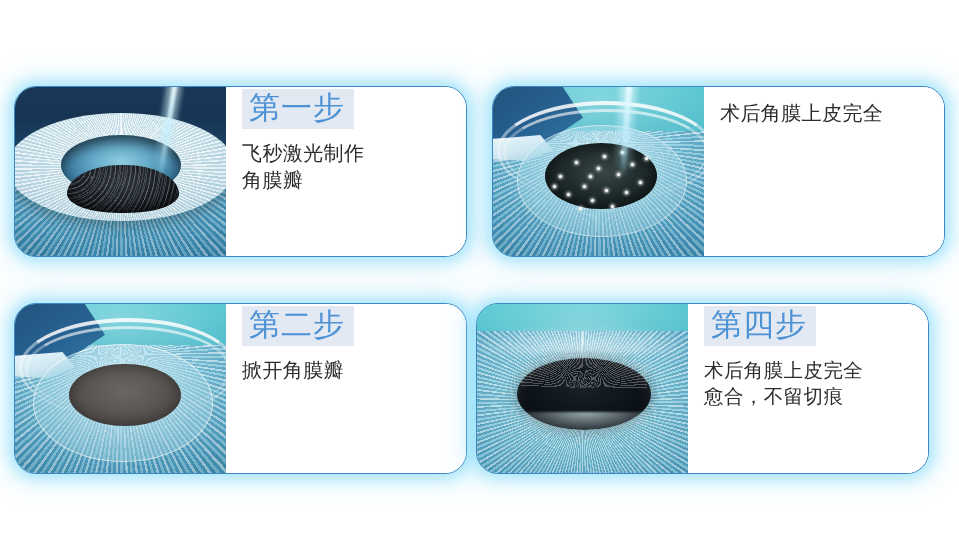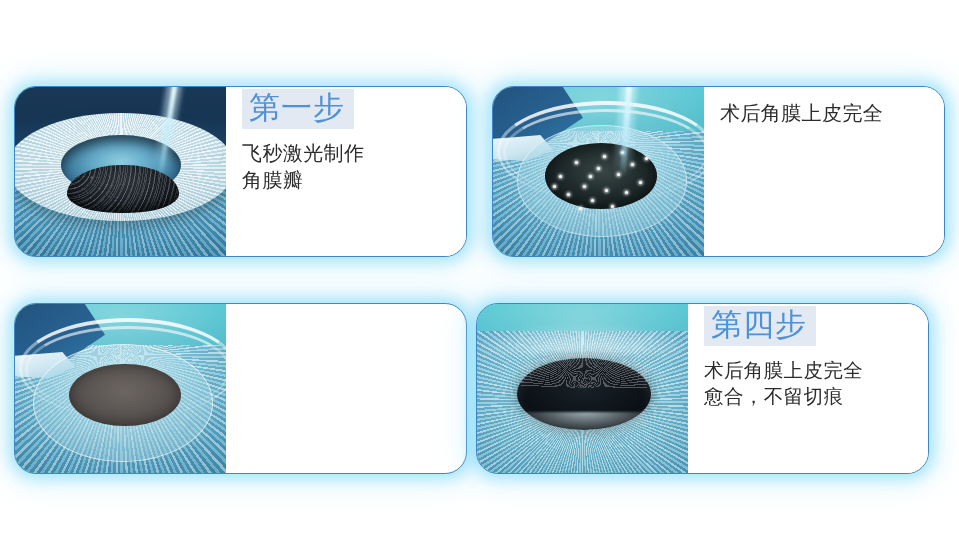--- a/index.html
+++ b/index.html
@@ -352,20 +352,24 @@
              border: 1.5px solid rgba(255,255,255,0.72);"></div>
 
         <div class="pupil" style="left:54px; top:60px; width:112px; height:62px;
              background: radial-gradient(ellipse at 50% 45%, #6b6460 0%, #58524f 50%, #46413f 100%);
              box-shadow: inset 0 0 14px rgba(0,0,0,0.45);"></div>
 
         <div class="photo-grade"></div>
       </div>
     </div>
 
+    <div class="panel">
+      <div class="step-title">第二步</div>
+      <div class="step-desc">掀开角膜瓣</div>
+    </div>
   </div>
 
   <div class="card pos-br">
     <div class="photo">
       <div class="photo-stage">
         <div class="bg-teal"></div>
 
         <div class="eye-field" style="top:16%;
              background:
                repeating-conic-gradient(from 0deg at 50% 50%,

